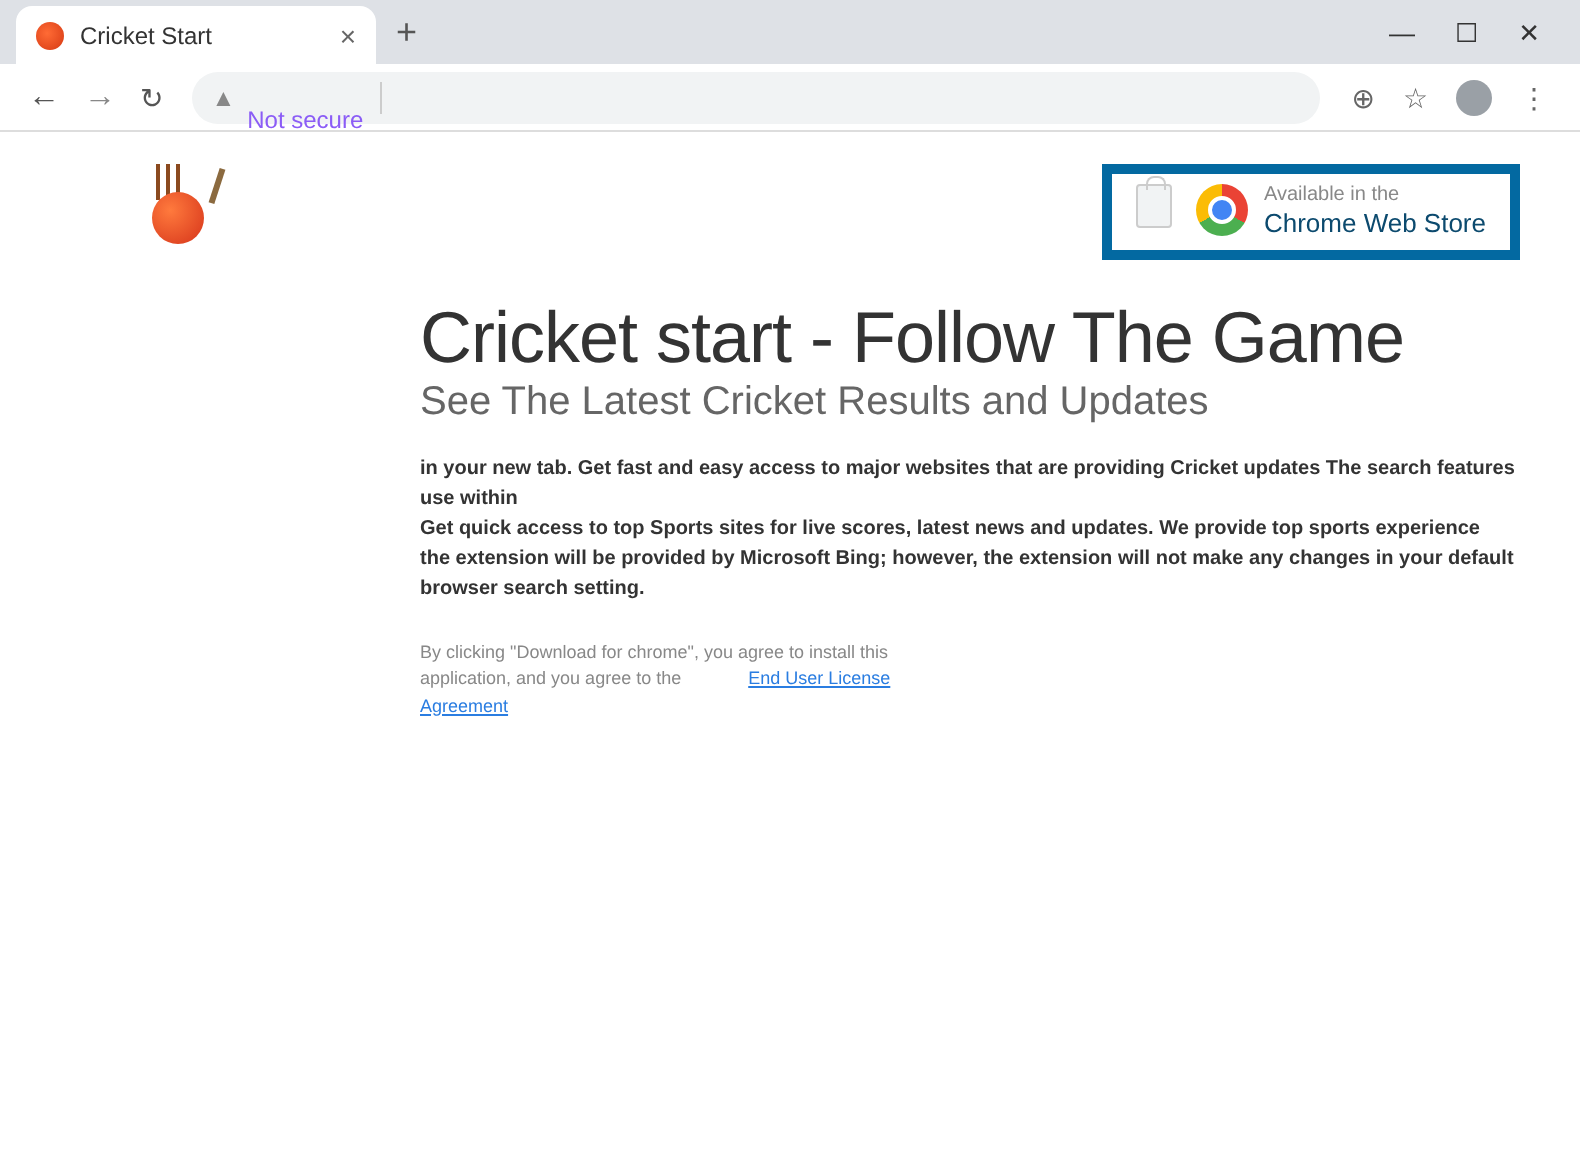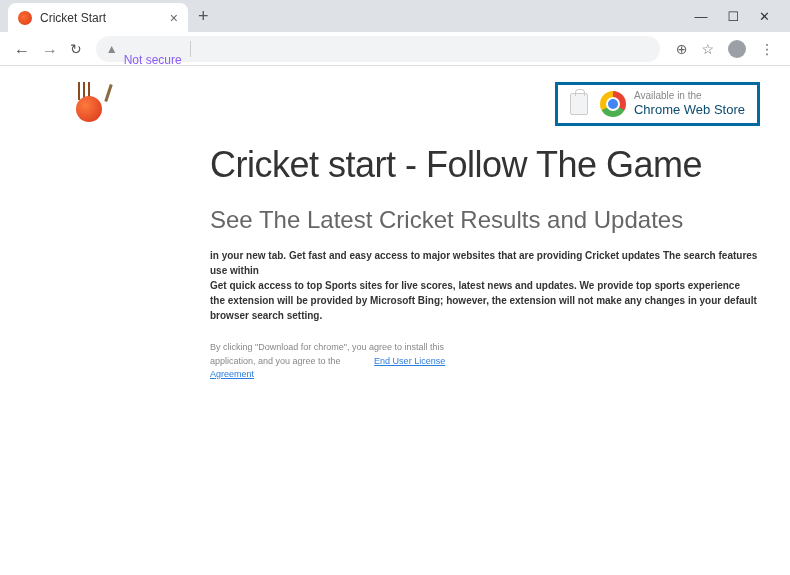--- a/index.html
+++ b/index.html
@@ -29,32 +29,32 @@
 
 
 .page { padding: 10px 30px 0 30px; position: relative; height: calc(100% - 66px); }
 .page-header { display: flex; align-items: flex-start; justify-content: space-between; padding-top: 6px; }
 .logo { width: 44px; height: 44px; position: relative; margin-left: 42px; }
 .ball { width: 26px; height: 26px; border-radius: 50%; background: radial-gradient(circle at 35% 35%, #ff7a3d, #d6341a); position: absolute; bottom: 4px; left: 4px; }
 .wicket { position: absolute; left: 6px; top: 0; display: flex; gap: 3px; }
 .wicket span { width: 2px; height: 18px; background: #8b4a1f; display: block; }
 .bat { position: absolute; right: 6px; top: 2px; width: 3px; height: 18px; background: #8b6a3f; transform: rotate(18deg); }
 
-.store-badge { display: flex; align-items: center; gap: 8px; border: 3px solid #0369a1; padding: 5px 12px; background: #fff; }
+.store-badge { display: flex; gap: 8px; border: 5px solid #0369a1; padding: 5px 12px; background: #fff; }
 .bag { width: 18px; height: 22px; background: #f1f3f4; border: 1px solid #ccc; border-radius: 2px; position: relative; margin-right: 4px; }
 .bag::after { content: ''; position: absolute; top: -5px; left: 4px; width: 8px; height: 6px; border: 1px solid #ccc; border-bottom: none; border-radius: 4px 4px 0 0; }
 .chrome-circ { width: 26px; height: 26px; border-radius: 50%; background: conic-gradient(#ea4335 0 120deg, #4caf50 120deg 240deg, #fbbc05 240deg 360deg); position: relative; }
 .chrome-circ::after { content: ''; position: absolute; top: 6px; left: 6px; width: 14px; height: 14px; border-radius: 50%; background: #4285f4; border: 2px solid #fff; box-sizing: border-box; }
 .store-text { line-height: 1.2; }
 .store-text .l1 { font-size: 10px; color: #888; }
 .store-text .l2 { font-size: 13px; color: #0c4a6e; }
 
 .main { padding: 18px 0 0 180px; }
-.title { font-size: 36px; font-weight: 400; color: #333; margin-bottom: 20px; letter-spacing: -0.5px; }
-.subtitle { font-size: 24px; color: #666; font-weight: 400; margin-bottom: 14px; }
+.title { font-size: 36px; font-weight: 400; color: #333; letter-spacing: -0.5px; }
+.subtitle { font-size: 20px; color: #666; font-weight: 400; margin-bottom: 14px; }
 .desc { font-size: 10px; font-weight: bold; color: #333; line-height: 1.5; margin-bottom: 18px; }
 .disclaimer { font-size: 9px; color: #888; line-height: 1.5; width: 260px; margin-bottom: 18px; }
 .disclaimer a { color: #2a7de1; text-decoration: underline; margin-left: 31px; }
 
 
 .wm { position: absolute; top: 50%; left: 50%; transform: translate(-50%,-50%); font-size: 120px; font-weight: bold; color: rgba(220,220,220,0.35); pointer-events: none; z-index: 0; line-height: 0.9; text-align:center; letter-spacing:-4px; }
 .page > * { position: relative; z-index: 1; }
 </style>
 </head>
 <body>

